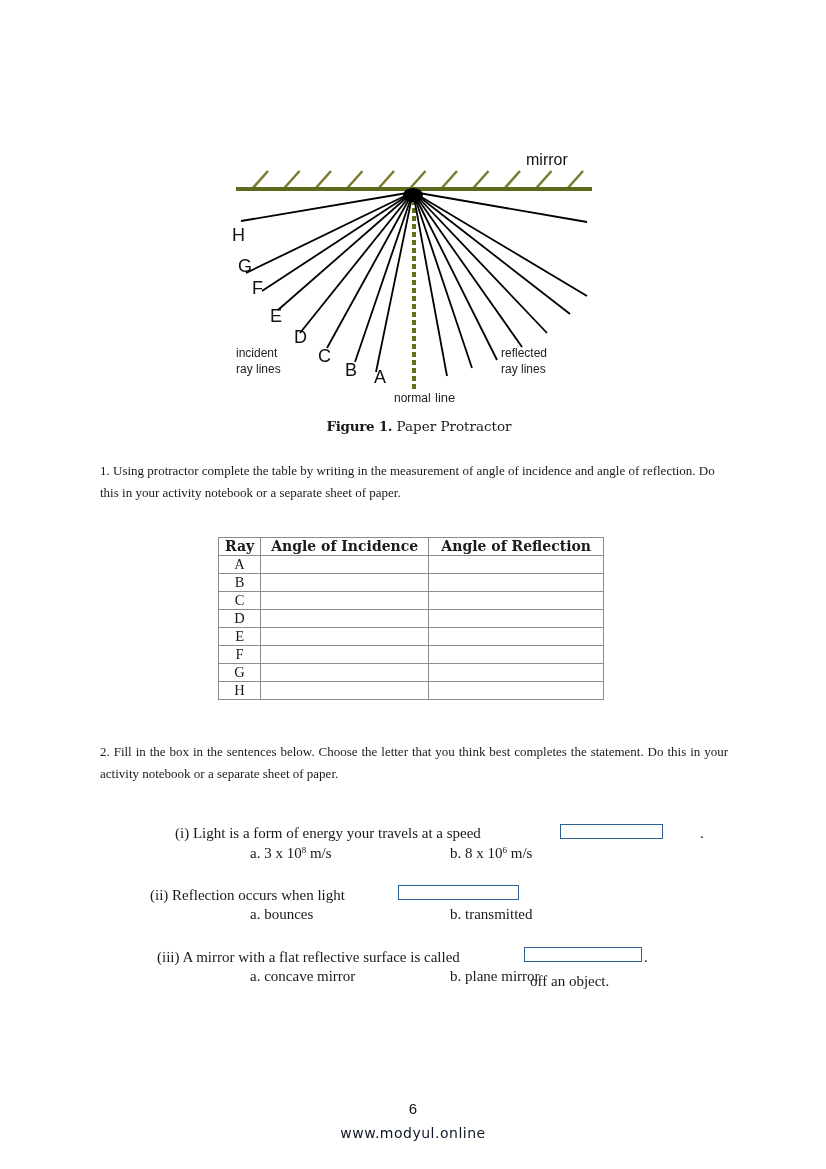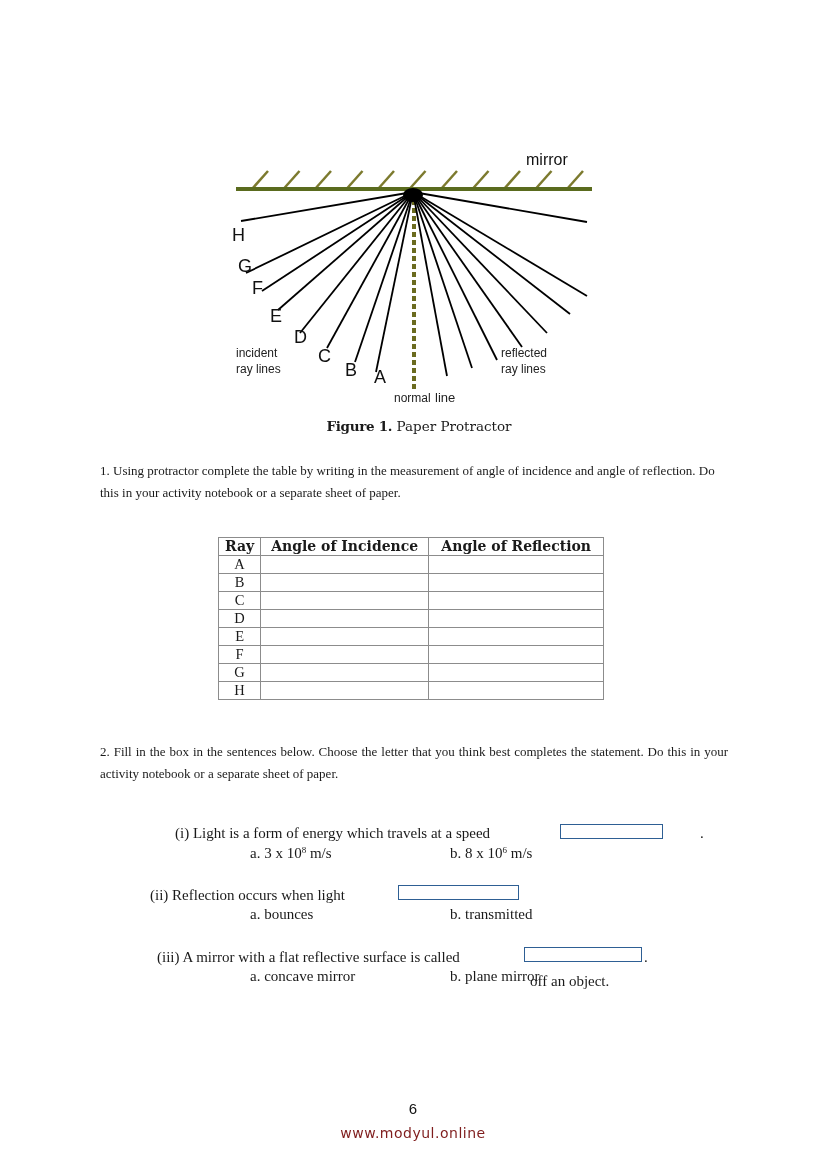--- a/index.html
+++ b/index.html
@@ -18,21 +18,21 @@
     table.grid th, table.grid td { border: 1px solid #8c8c8c; height: 17px; padding: 0 6px; text-align: center; line-height: 17px; }
     table.grid th { font-weight: bold; font-family: "DejaVu Serif", serif; font-size: 14px; }
     table.grid td.ray { width: 33px; padding: 0; }
     table.grid td.inc { width: 155px; }
     table.grid td.ref { width: 162px; }
     .q { font-family: "Liberation Serif", serif; font-size: 15px; line-height: 20px; white-space: nowrap; }
     .answer-box { position: absolute; border: 1px solid #2e5f94; height: 13px; background: #fff; }
     .opt { position: absolute; font-family: "Liberation Serif", serif; font-size: 15px; white-space: nowrap; }
     sup { font-size: 9px; vertical-align: 5px; }
     .pagenum { left: 0; width: 826px; top: 1100px; text-align: center; font-family: "Liberation Sans", sans-serif; font-size: 15px; color: #111; }
-    .watermark { left: 0; width: 826px; top: 1125px; text-align: center; font-family: "DejaVu Sans", sans-serif; font-size: 14px; color: #7f1d1d; letter-spacing: 0.5px; }
+    .watermark { left: 0; width: 826px; top: 1125px; text-align: center; font-family: "DejaVu Sans", sans-serif; font-size: 14px; color: #0f172a; letter-spacing: 0.5px; }
   </style>
 </head>
 <body>
 
 <svg id="figure-svg" width="390" height="275" viewBox="0 0 390 275">
   <g id="hatches">
       <line x1="32" y1="49" x2="48" y2="31" stroke="#7c7a2e" stroke-width="2.5"></line>
       <line x1="63.5" y1="49" x2="79.5" y2="31" stroke="#7c7a2e" stroke-width="2.5"></line>
       <line x1="95" y1="49" x2="111" y2="31" stroke="#7c7a2e" stroke-width="2.5"></line>
       <line x1="126.5" y1="49" x2="142.5" y2="31" stroke="#7c7a2e" stroke-width="2.5"></line>
@@ -136,21 +136,21 @@
       <tr>
         <td class="ray">H</td>
         <td class="inc"></td>
         <td class="ref"></td>
       </tr>
     </tbody>
 </table>
 
 <div class="abs para justify" style="top:741px;">2. Fill in the box in the sentences below. Choose the letter that you think best completes the statement. Do this in your activity notebook or a separate sheet of paper.</div>
 
-<div class="abs q" style="left:175px; top:823px;">(i) Light is a form of energy which travels at a speed</div>
+<div class="abs q" style="left:175px; top:823px;">(i) Light is a form of energy your travels at a speed</div>
 <div class="answer-box" style="left:560px; top:824px; width:101px;"></div>
 <div class="abs q" style="left:700px; top:823px;">.</div>
 <div class="opt" style="left:250px; top:845px;"><span>a. 3 x 10</span><sup>8</sup><span> m/s</span></div>
 <div class="opt" style="left:450px; top:845px;"><span>b. 8 x 10</span><sup>6</sup><span> m/s</span></div>
 
 <div class="abs q" style="left:150px; top:885px;">(ii) Reflection occurs when light</div>
 <div class="answer-box" style="left:398px; top:885px; width:119px;"></div>
 <div class="abs q" style="left:530px; top:927px;margin-top:44px;">off an object.</div>
 <div class="opt" style="left:250px; top:906px;">a. bounces</div>
 <div class="opt" style="left:450px; top:906px;">b. transmitted</div>

